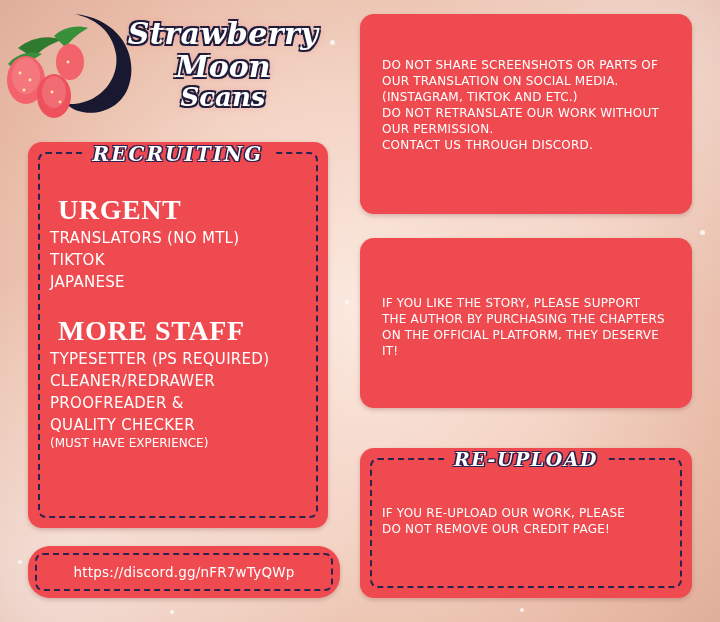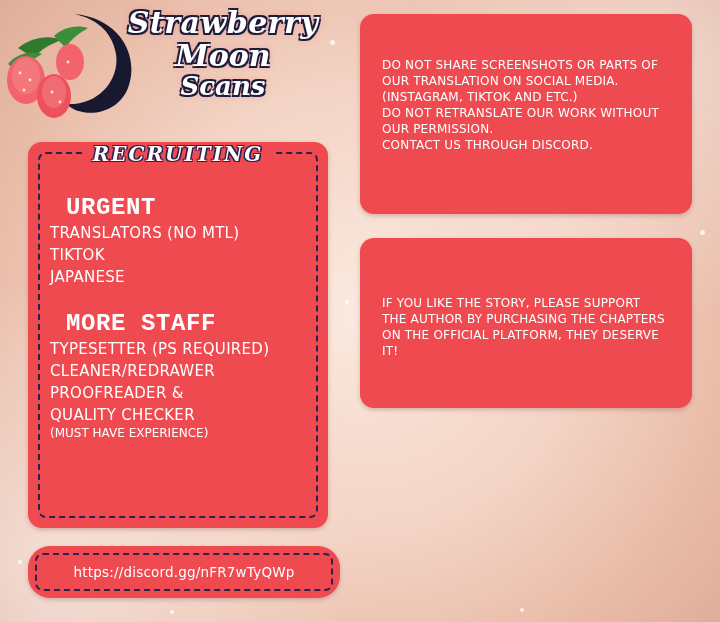--- a/index.html
+++ b/index.html
@@ -48,21 +48,21 @@
     font-weight: bold;
     color: #ffffff;
     text-shadow:
       -1.6px -1.6px 0 #1d1d3b,
        1.6px -1.6px 0 #1d1d3b,
       -1.6px  1.6px 0 #1d1d3b,
        1.6px  1.6px 0 #1d1d3b,
        0 0 7px rgba(240,120,140,0.9);
     line-height: 1.02;
   }
-  .logo-line1 { font-size: 30px; letter-spacing: 0.5px; }
+  .logo-line1 { font-size: 30px; letter-spacing: 0.5px; margin-top: 11px; }
   .logo-line2 { font-size: 30px; margin-top: 2px; }
   .logo-line3 { font-size: 26px; margin-top: 2px; }
 
   .moon {
     position: absolute;
     left: 40px;
     top: 6px;
     width: 112px;
     height: 112px;
   }
@@ -120,25 +120,25 @@
   #card-recruiting { left: 28px; top: 142px; width: 300px; height: 386px; }
   #card-recruiting .card-title { top: -12px; font-size: 20px; letter-spacing: 2px; }
   .recruit-content {
     position: absolute;
     left: 22px;
     top: 52px;
     right: 16px;
   }
   .head-line {
     color: #ffffff;
-    font-family: Liberation Mono, monospace;
-    font-size: 24px;
+    font-family: Liberation Serif, serif;
+    font-size: 28px;
     font-weight: bold;
     letter-spacing: 0.6px;
-    margin: 0 0 3px 16px;
+    margin: 0 0 3px 8px;
   }
   .sub-line {
     color: #ffffff;
     font-family: "DejaVu Sans", sans-serif;
     font-size: 15px;
     letter-spacing: 0.3px;
     margin: 0 0 4px 0;
     white-space: nowrap;
   }
   .gap { height: 20px; }
@@ -270,14 +270,25 @@
 
   <div class="card" id="card-support">
     <div class="body-text">
       <div>IF YOU LIKE THE STORY, PLEASE SUPPORT</div>
       <div>THE AUTHOR BY PURCHASING THE CHAPTERS</div>
       <div>ON THE OFFICIAL PLATFORM, THEY DESERVE</div>
       <div>IT!</div>
     </div>
   </div>
 
+  <div class="card" id="card-reupload">
+    <div class="card-inner">
+      <div class="card-title">
+        <span>RE-UPLOAD</span>
+      </div>
+    </div>
+    <div class="body-text">
+      <div>IF YOU RE-UPLOAD OUR WORK, PLEASE</div>
+      <div>DO NOT REMOVE OUR CREDIT PAGE!</div>
+    </div>
+  </div>
 
 </div>
 
 </body></html>

